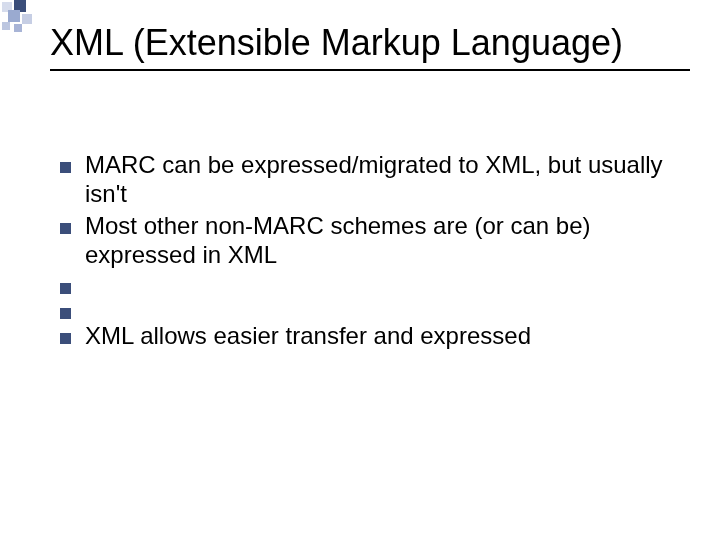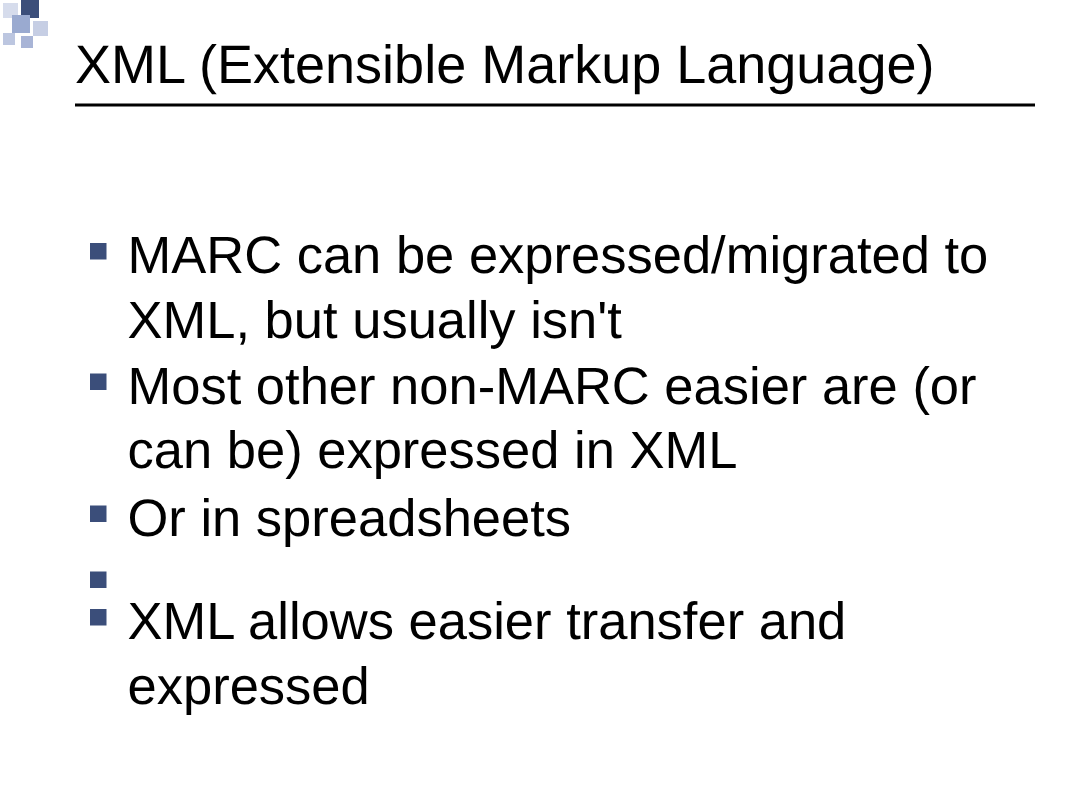--- a/index.html
+++ b/index.html
@@ -60,21 +60,21 @@
   }
   .bullet-marker {
     width: 11px;
     height: 11px;
     background: #3b4e7a;
     margin-top: 12px;
     margin-right: 14px;
     flex: 0 0 11px;
   }
   .bullet-text {
-    font-size: 35px;
+    font-size: 24px;
     line-height: 1.22;
   }
 </style>
 </head>
 <body>
 
 <div class="slide">
 
   <div class="corner-decoration">
     <div class="sq" style="top:2px; left:2px; width:10px; height:10px; background:#d6dcec;"></div>
@@ -92,26 +92,25 @@
 
   <div class="body">
 
     <div class="bullet-item">
       <div class="bullet-marker"></div>
       <div class="bullet-text">MARC can be expressed/migrated to XML, but usually isn't</div>
     </div>
 
     <div class="bullet-item">
       <div class="bullet-marker"></div>
-      <div class="bullet-text">Most other non-MARC easier are (or can be) expressed in XML</div>
+      <div class="bullet-text">Most other non-MARC schemes are (or can be) expressed in XML</div>
     </div>
 
     <div class="bullet-item">
       <div class="bullet-marker"></div>
-      <div class="bullet-text">Or in spreadsheets</div>
     </div>
 
     <div class="bullet-item">
       <div class="bullet-marker"></div>
     </div>
 
     <div class="bullet-item">
       <div class="bullet-marker"></div>
       <div class="bullet-text">XML allows easier transfer and expressed</div>
     </div>

